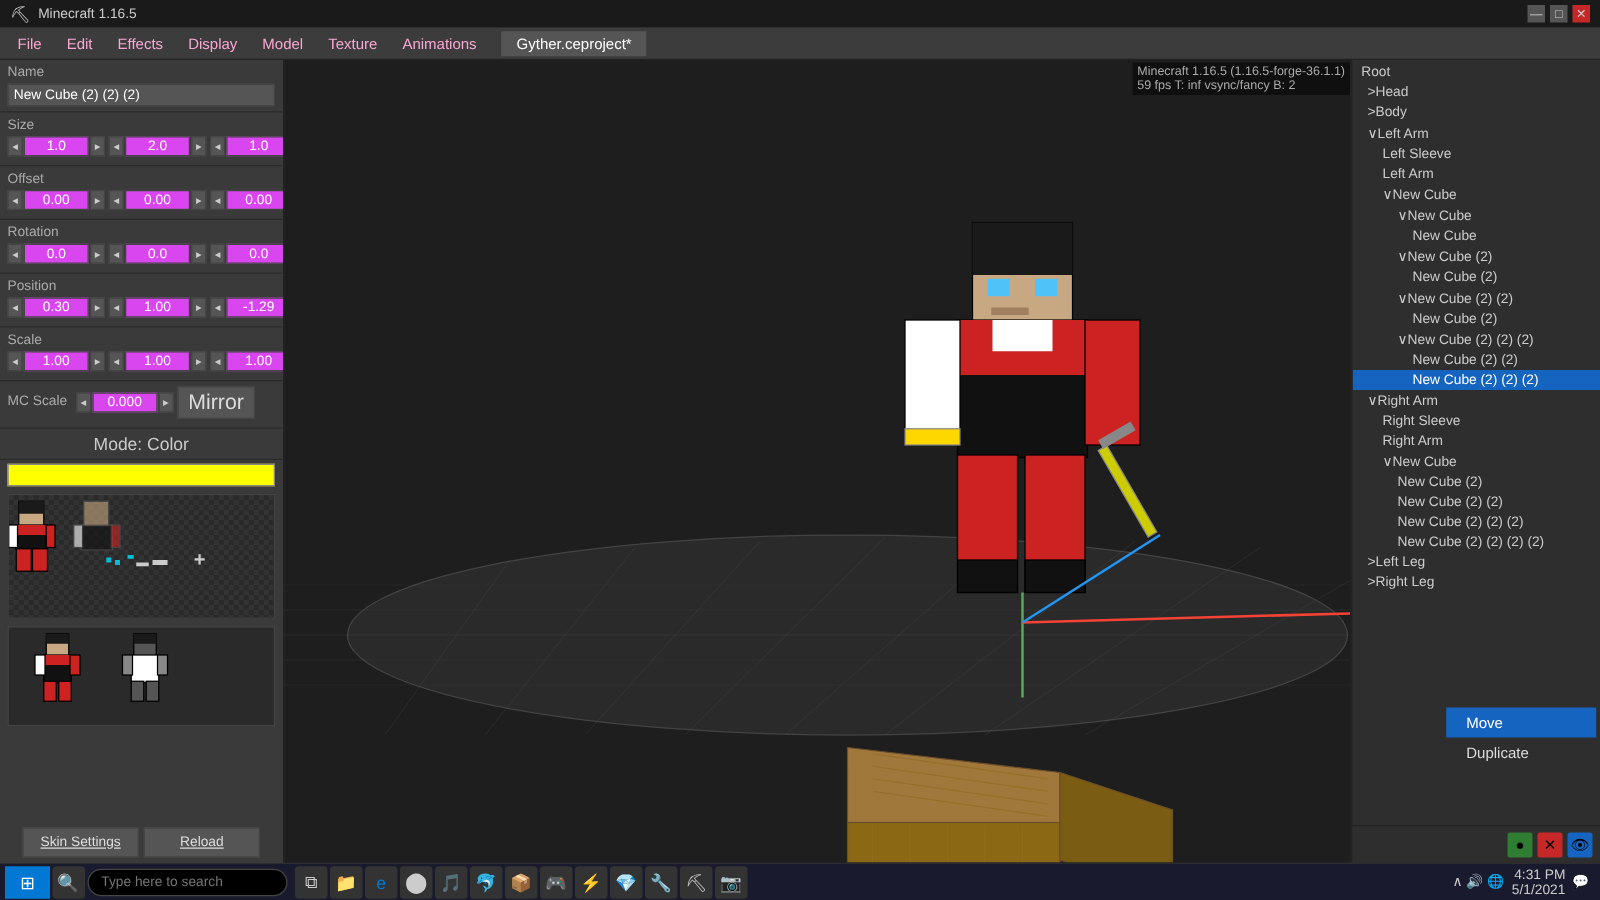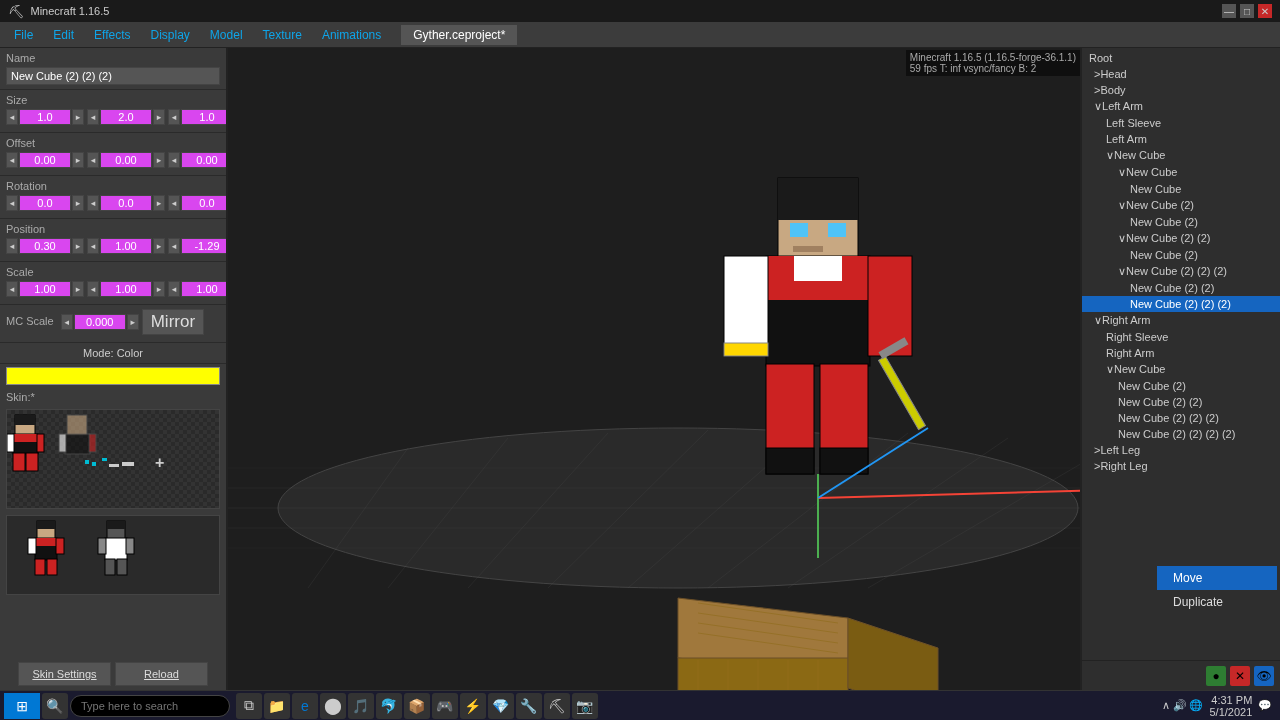--- a/index.html
+++ b/index.html
@@ -42,21 +42,21 @@
       background: #3c3c3c;
       display: flex;
       align-items: center;
       padding: 0 4px;
       border-bottom: 1px solid #222;
     }
     .menu-item {
       padding: 3px 10px;
       cursor: pointer;
       font-size: 12px;
-      color: #0ea5e9;
+      color: #f9a8d4;
     }
     #project-tab {
       background: #555;
       padding: 3px 12px;
       margin-left: 10px;
       font-size: 12px;
       color: #fff;
     }
 
     
@@ -113,21 +113,21 @@
       color: #fff;
       font-size: 11px;
       width: 100%;
       padding: 2px 4px;
     }
     .mode-row {
       display: flex;
       align-items: flex-start;
       justify-content: center;
       padding: 4px;
-      font-size: 11px;
+      font-size: 14px;
       color: #ccc;
     }
     .color-bar {
       height: 18px;
       background: #ffff00;
       margin: 3px 6px;
       border: 1px solid #888;
     }
     .skin-label {
       font-size: 11px;
@@ -467,21 +467,20 @@
         <button class="bottom-btn" style="flex:0;padding:2px 8px;font-size:17px;">Mirror</button>
       </div>
     </div>
 
     <div class="mode-row panel-section">
       <span>Mode: Color</span>
     </div>
 
     <div class="color-bar"></div>
 
-    <div class="skin-label">Skin:*</div>
     <div class="skin-area">
       
       <svg width="100%" height="100%" xmlns="http://www.w3.org/2000/svg">
         <defs>
           <pattern id="checker" x="0" y="0" width="8" height="8" patternUnits="userSpaceOnUse">
             <rect x="0" y="0" width="4" height="4" fill="#333"></rect>
             <rect x="4" y="4" width="4" height="4" fill="#333"></rect>
             <rect x="4" y="0" width="4" height="4" fill="#2a2a2a"></rect>
             <rect x="0" y="4" width="4" height="4" fill="#2a2a2a"></rect>
           </pattern>

